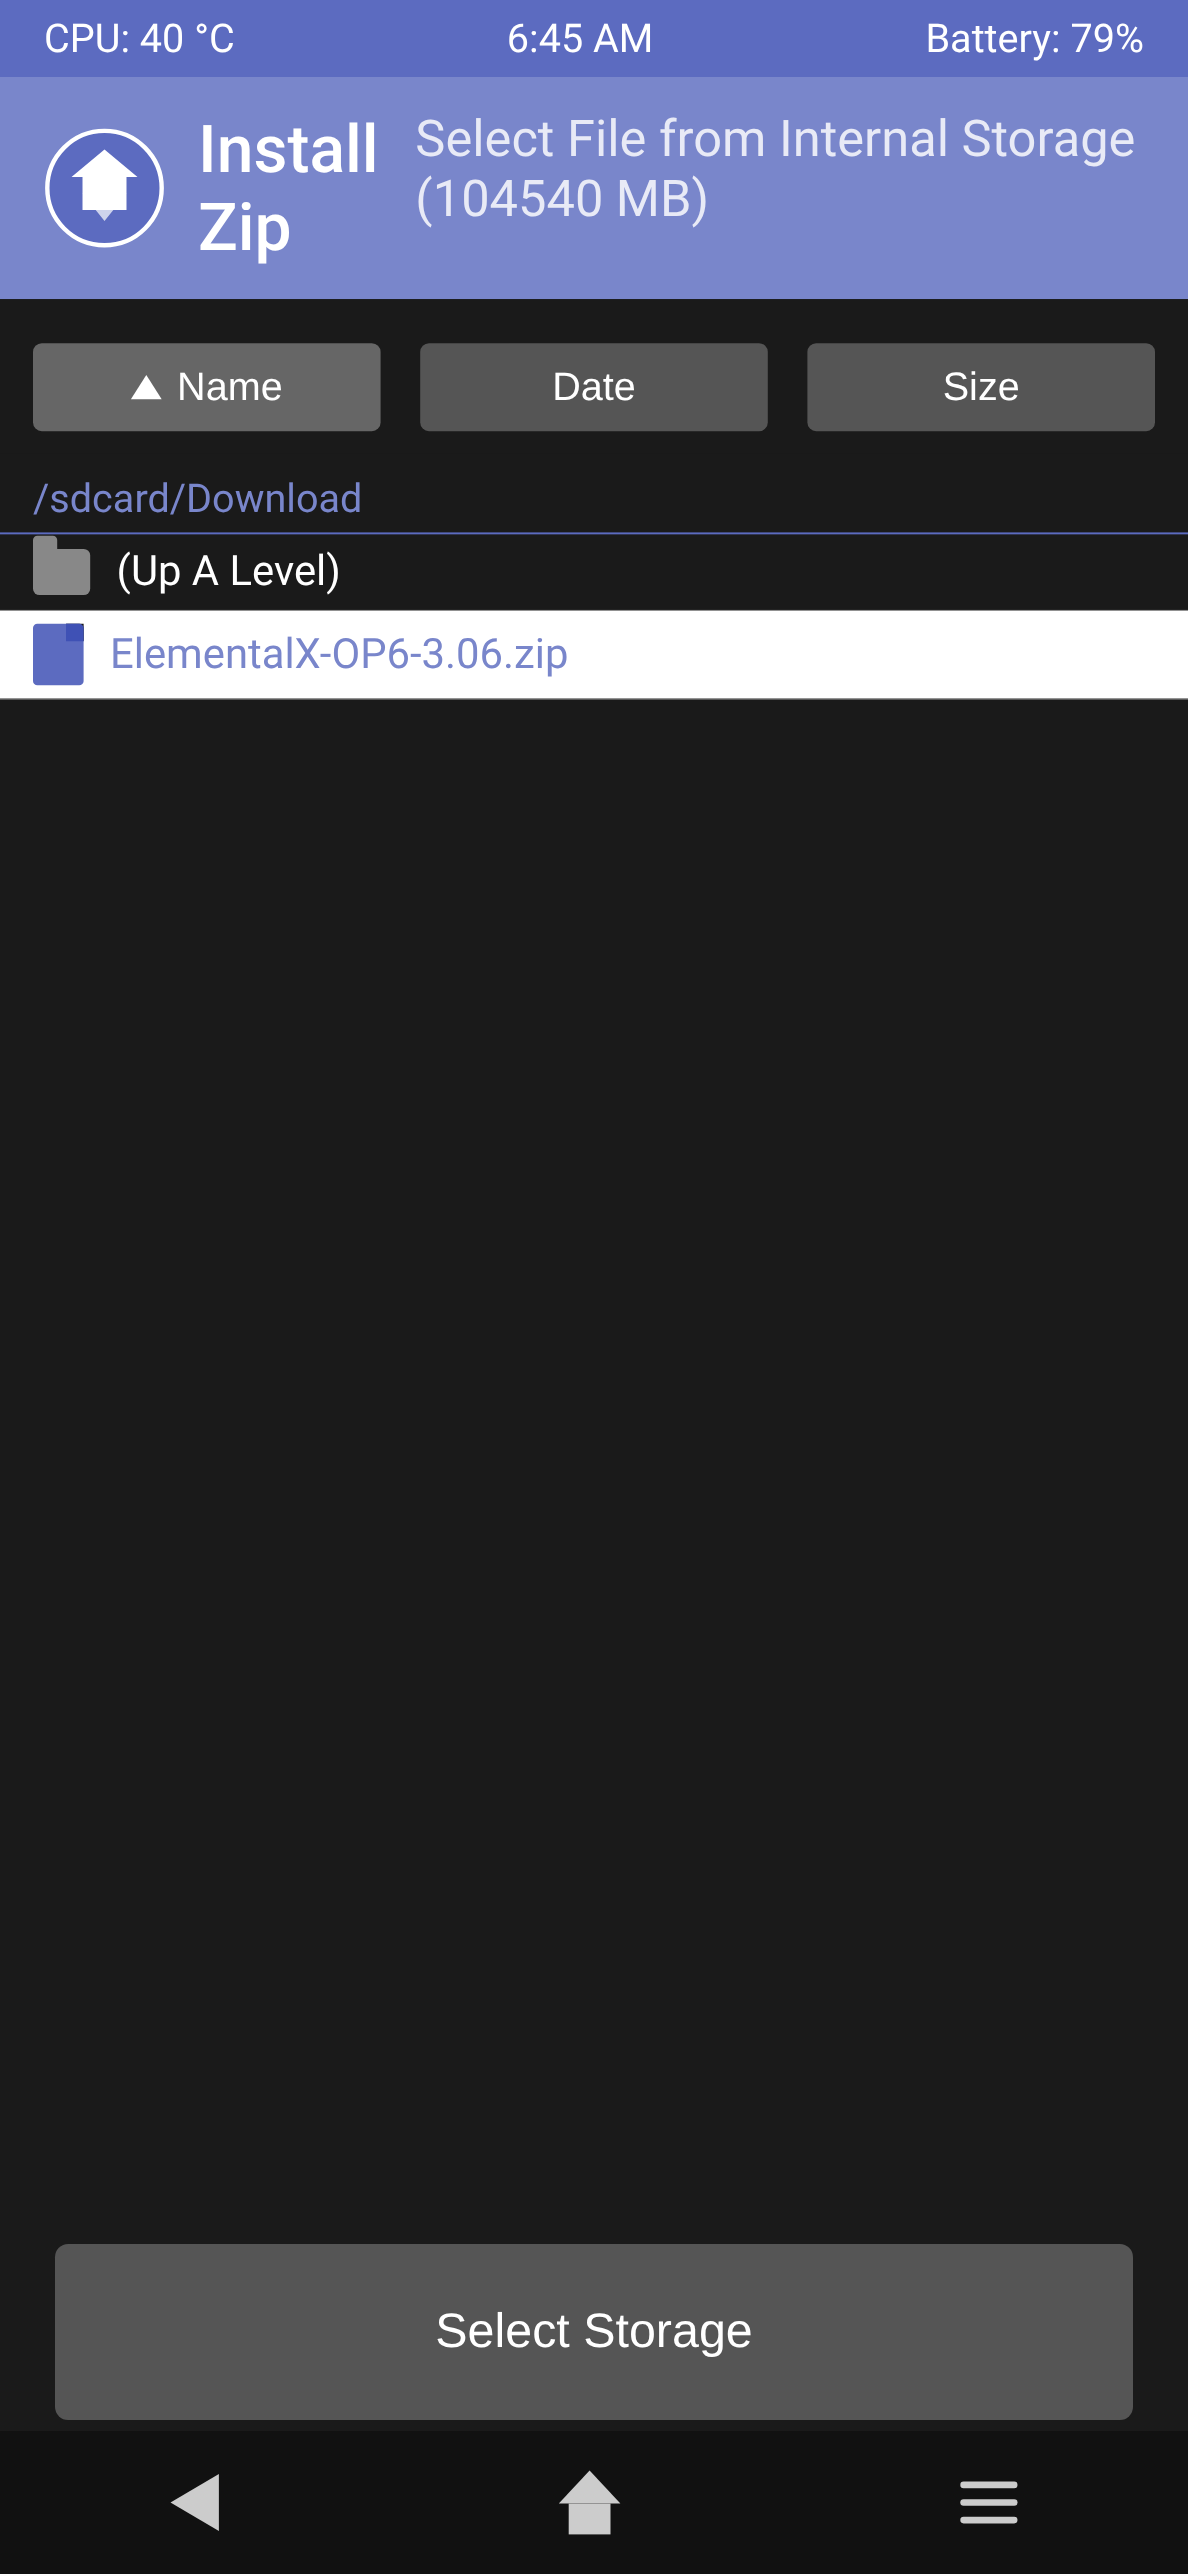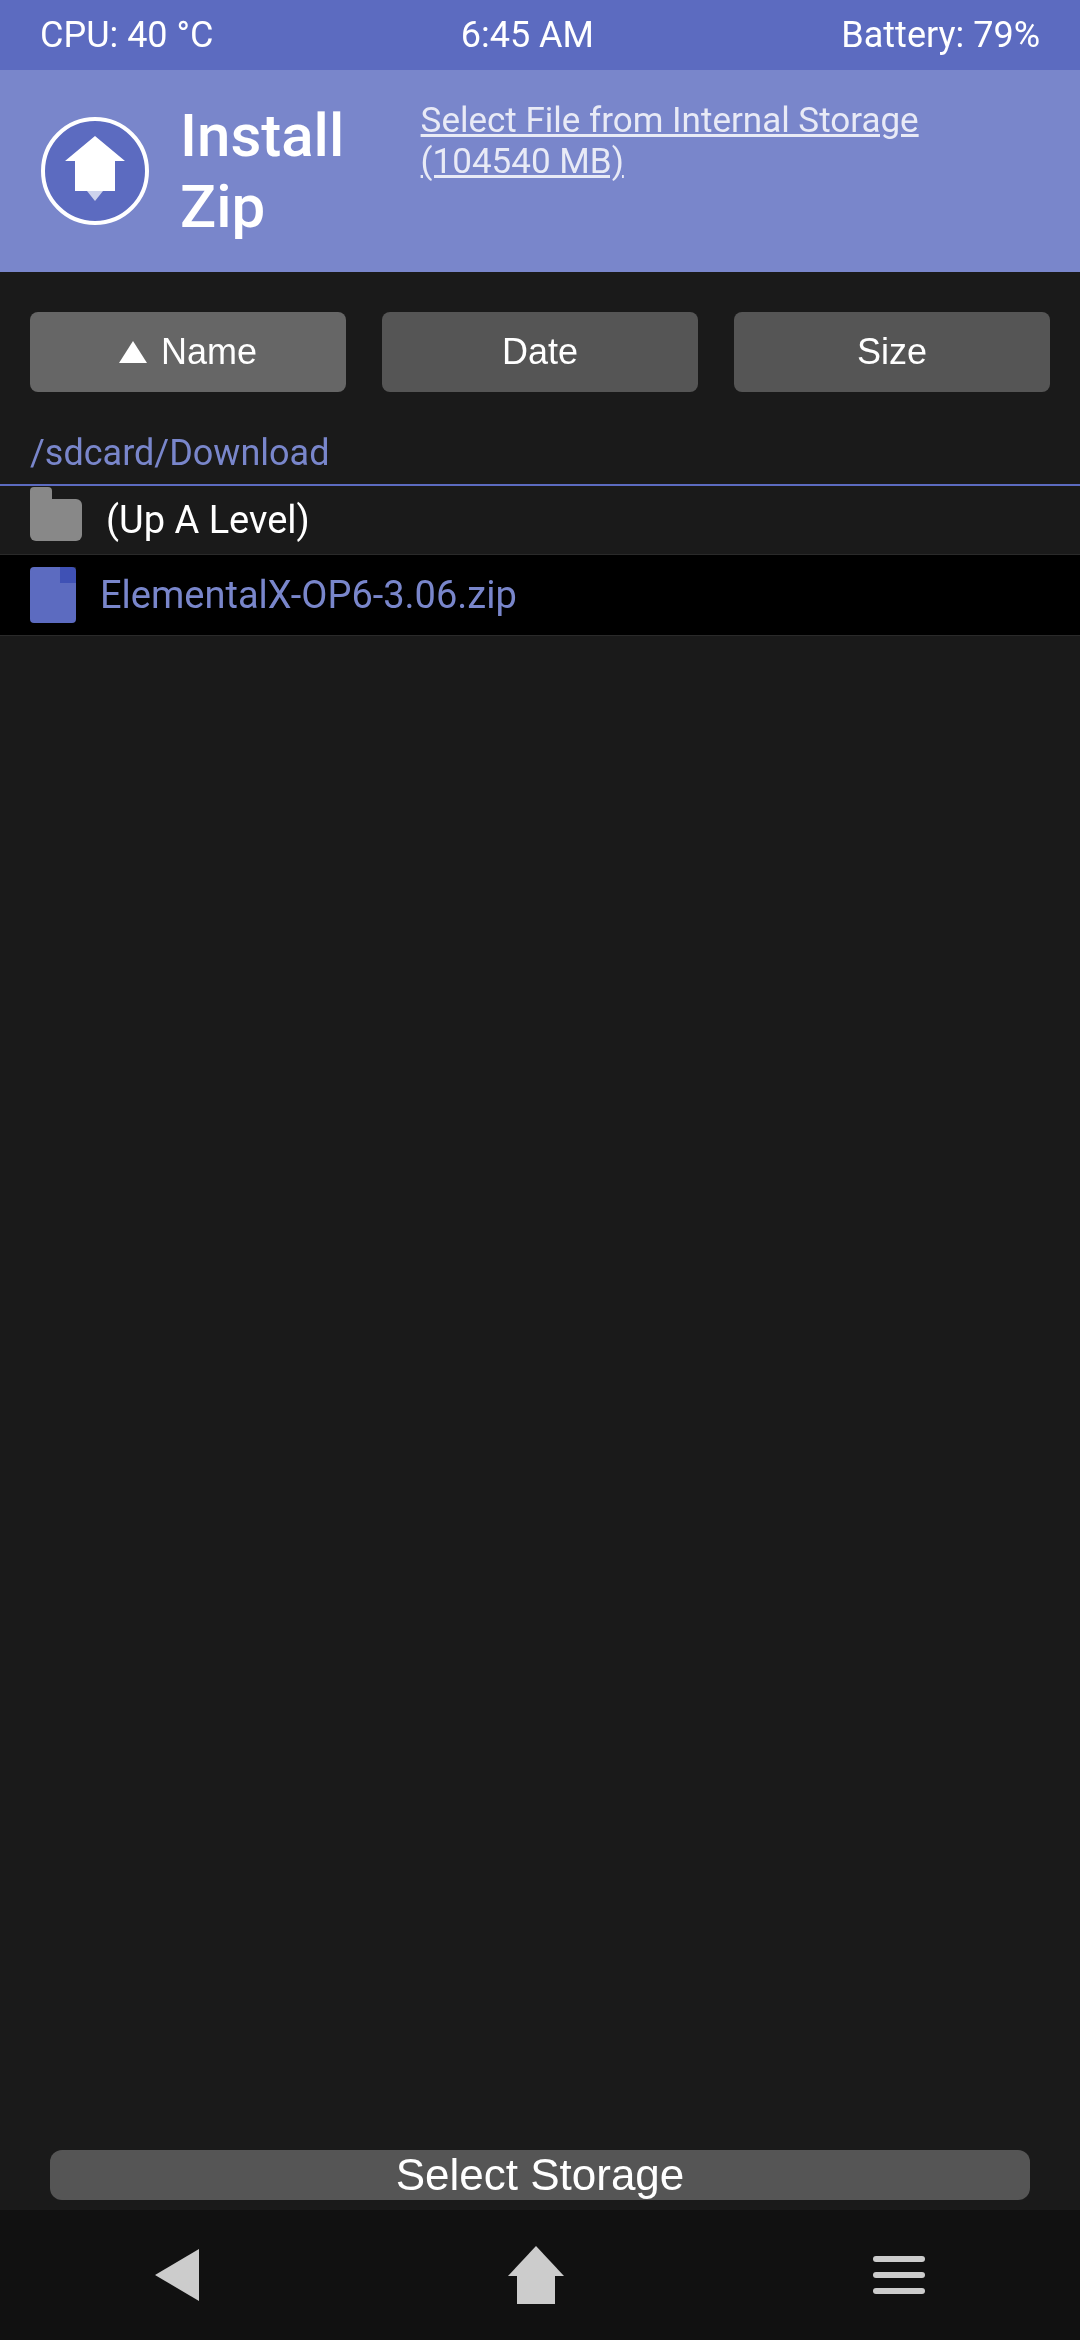--- a/index.html
+++ b/index.html
@@ -62,24 +62,23 @@
       gap: 10px;
     }
 
     .header-title {
       font-size: 60px;
       font-weight: 500;
       color: #ffffff;
     }
 
     .header-subtitle {
-      font-size: 35px;
+      font-size: 46px;
       color: #e8eaf6;
       font-weight: 400;
-      text-decoration: underline;
     }
 
     
     .sort-bar {
       width: 100%;
       padding: 40px 30px 20px 30px;
       display: flex;
       gap: 36px;
       background-color: #1a1a1a;
     }
@@ -130,21 +129,21 @@
 
     .file-item {
       display: flex;
       align-items: center;
       padding: 12px 30px;
       gap: 24px;
       border-bottom: 1px solid #2a2a2a;
     }
 
     .file-item.selected {
-      background-color: #000000;
+      background-color: #ffffff;
     }
 
     .folder-icon-shape {
       width: 52px;
       height: 42px;
       background-color: #888888;
       border-radius: 0 6px 6px 6px;
       position: relative;
       flex-shrink: 0;
     }
@@ -203,21 +202,20 @@
     
     .bottom-buttons {
       position: absolute;
       bottom: 140px;
       left: 0;
       right: 0;
       padding: 0 50px;
       display: flex;
       gap: 60px;
       justify-content: space-between;
-      flex-direction: column;
     }
 
     .bottom-btn {
       flex: 1;
       height: 160px;
       background-color: #555555;
       border: none;
       border-radius: 12px;
       color: #ffffff;
       font-size: 44px;

